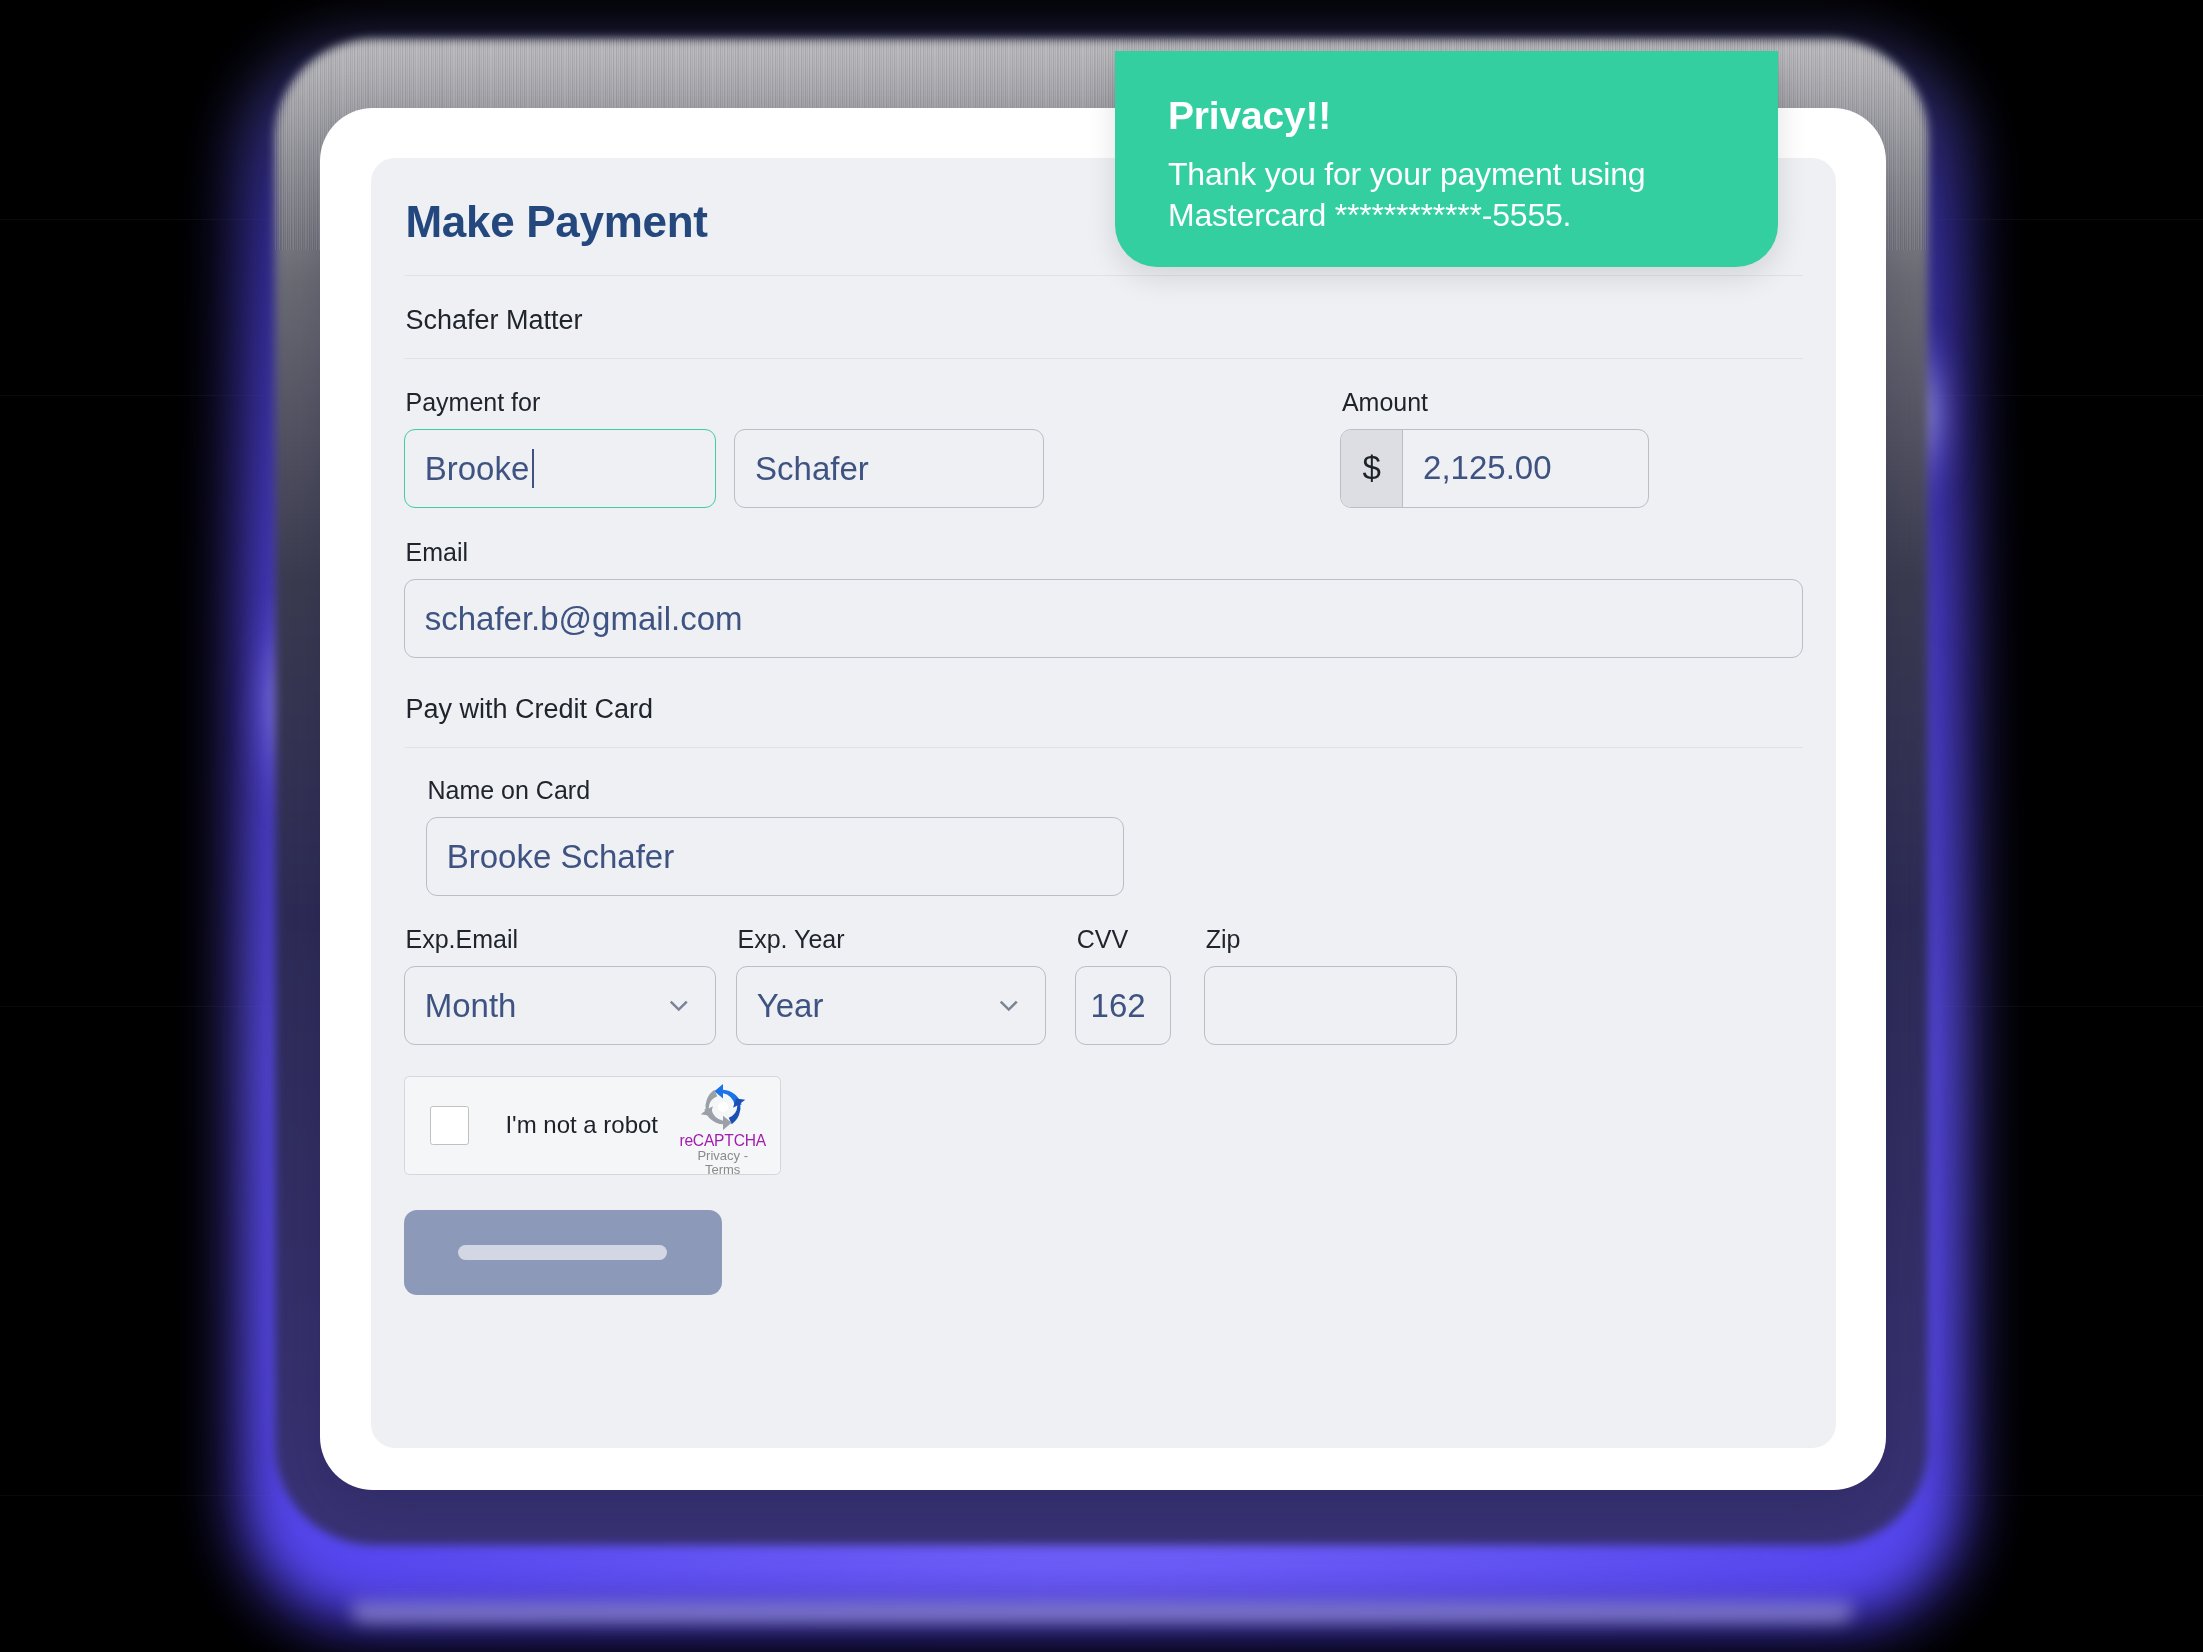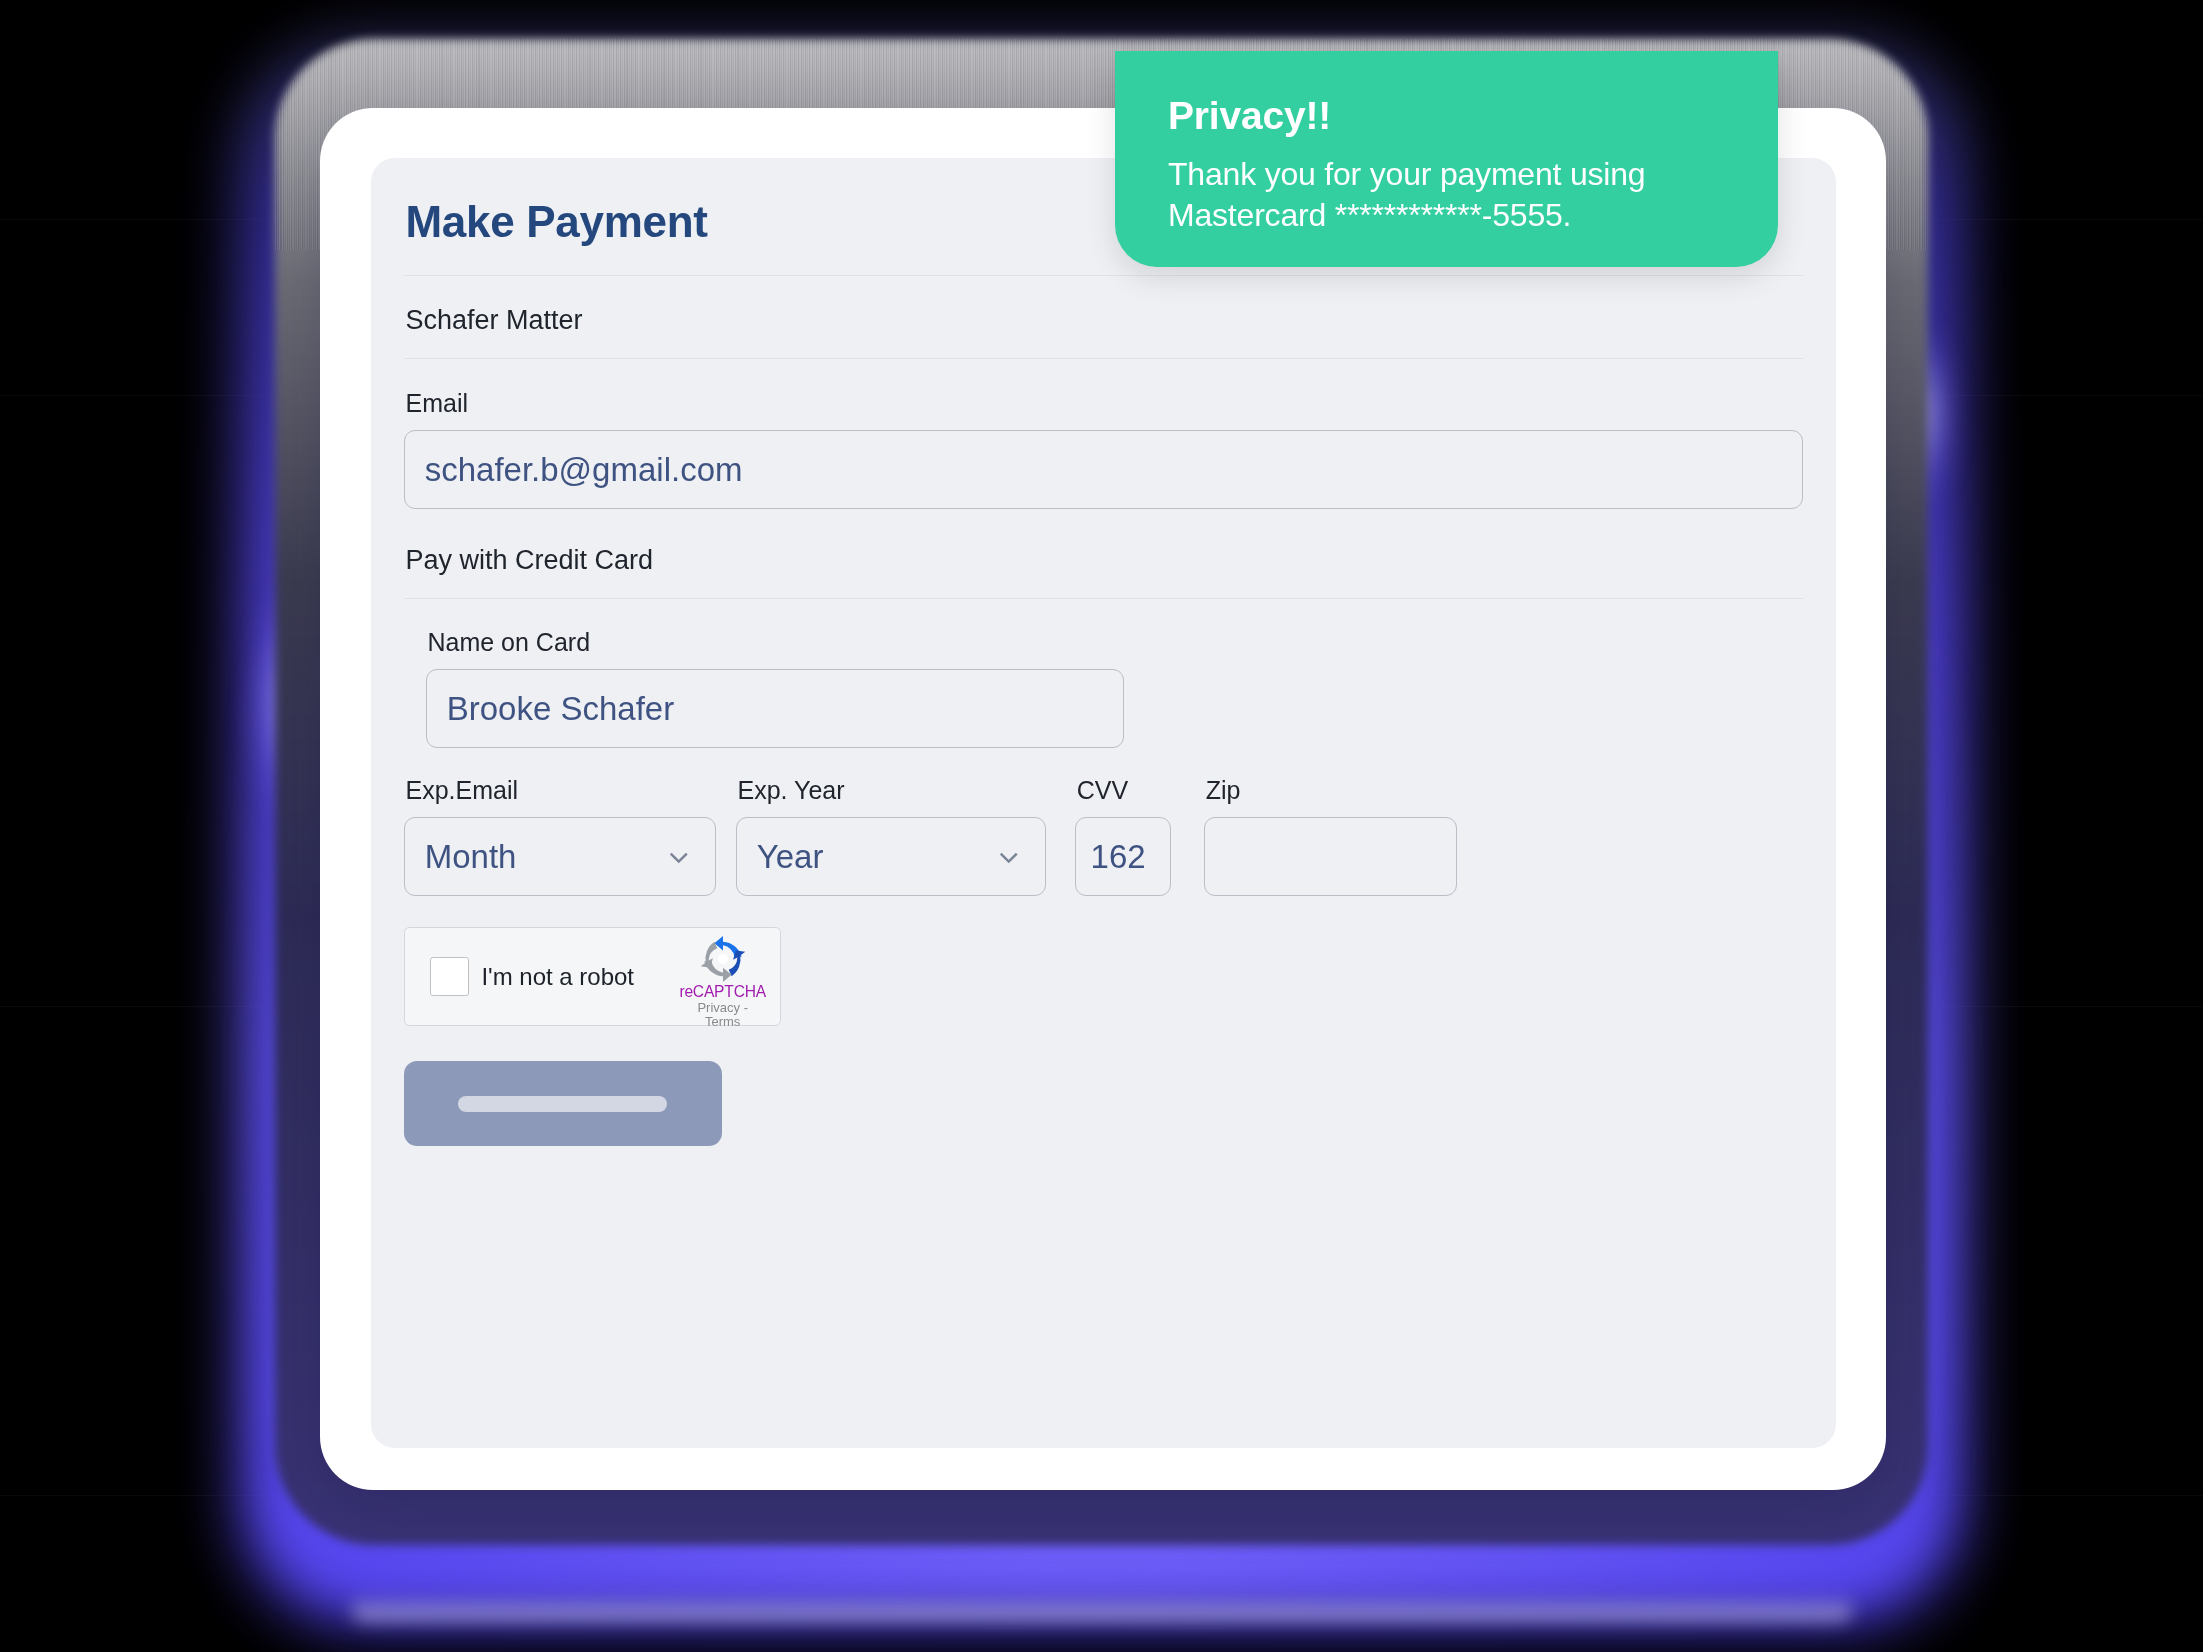--- a/index.html
+++ b/index.html
@@ -289,21 +289,21 @@
     width: 39px;
     height: 39px;
     background: #ffffff;
     border: 1.8px solid #c1c1c1;
     border-radius: 2.8px;
     margin-left: 11px;
   }
   .rc-label {
     font-size: 24px;
     color: #1d2129;
-    margin-left: 12px;
+    margin-left: 36px;
   }
   .rc-brand {
     position: absolute;
     right: 13px;
     top: 7.3px;
     width: 88px;
     text-align: center;
   }
   .rc-logo { width: 46px; height: 46px; margin: 0 auto; display: block; }
   .rc-name {
@@ -389,20 +389,43 @@
 
   <div class="card">
     <div class="card-inner">
 
       <h1 class="page-title">Make Payment</h1>
       <div class="rule"></div>
 
       <div class="section-label">Schafer Matter</div>
       <div class="rule" style="margin-top:22px"></div>
 
+      <div style="margin-top:27.5px">
+        <div class="row" style="align-items:flex-start">
+          <div style="width:918px">
+            <div class="field-label">Payment for</div>
+            <div class="row">
+              <div class="input focused" style="width:312px">
+                <span>Brooke</span>
+                  <span class="caret"></span>
+              </div>
+              <div class="input" style="width:310px">
+                <span>Schafer</span>
+              </div>
+            </div>
+          </div>
+          <div style="width:309px">
+            <div class="field-label">Amount</div>
+            <div class="input-group">
+              <div class="addon">$</div>
+              <div class="amt">2,125.00</div>
+            </div>
+          </div>
+        </div>
+      </div>
 
       <div style="margin-top:29px">
         <div class="field-label">Email</div>
         <div class="input" style="width:100%">schafer.b@gmail.com</div>
       </div>
 
       <div class="section-label" style="padding-top:35px">Pay with Credit Card</div>
       <div class="rule" style="margin-top:22px"></div>
 
       <div class="row" style="margin-top:27.5px; align-items:flex-start">

